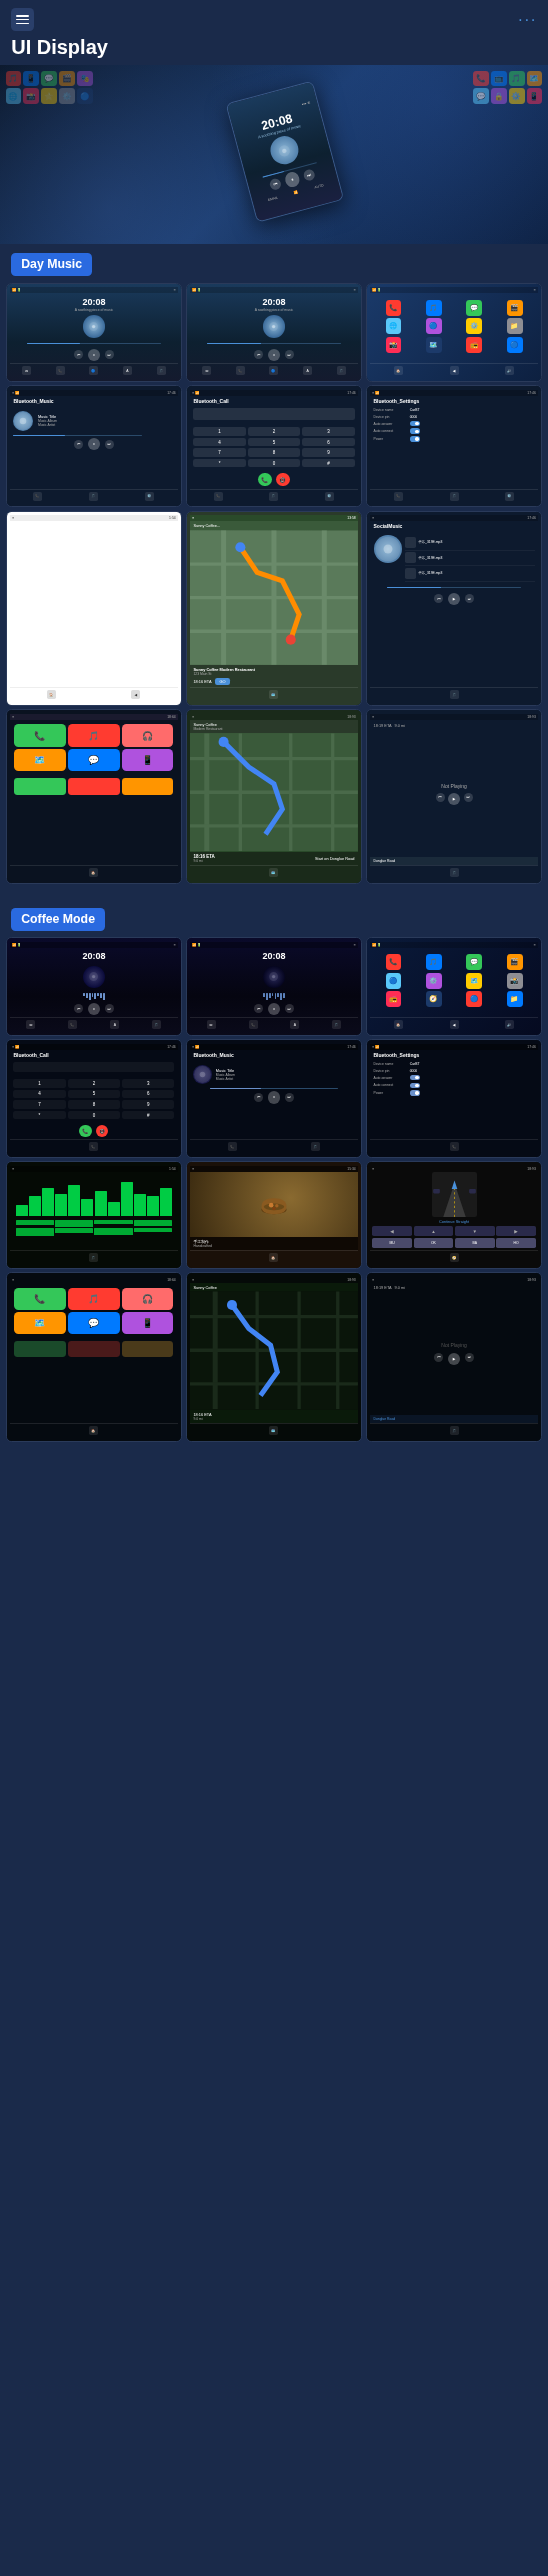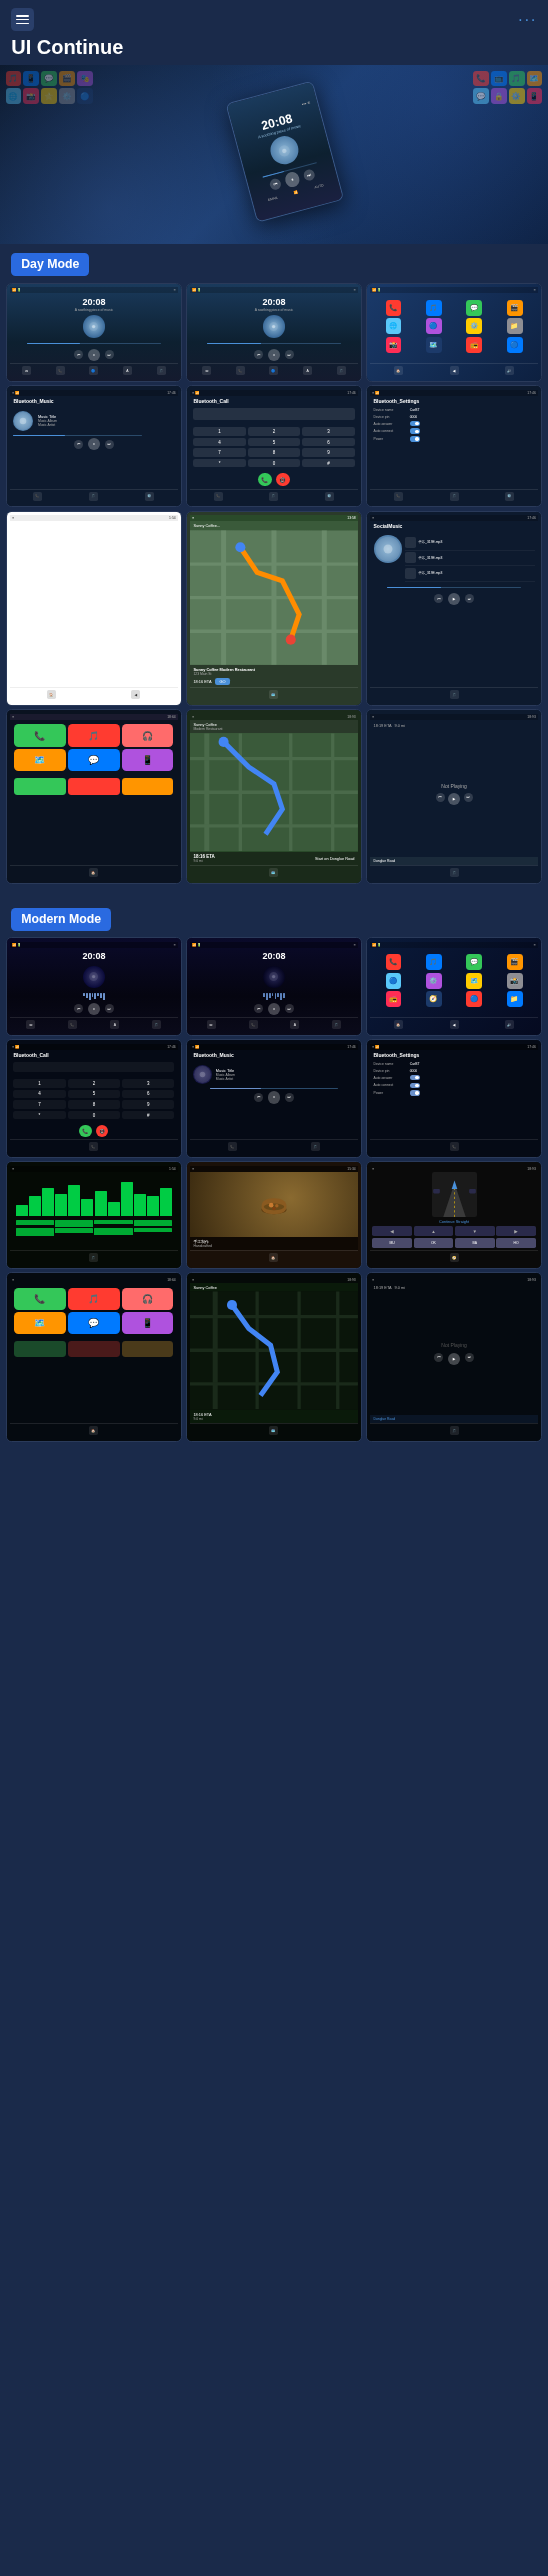--- a/index.html
+++ b/index.html
@@ -229,21 +229,21 @@
       <div class="hamburger-lines">
         <span></span>
         <span></span>
         <span></span>
       </div>
     </div>
   </div>
   <div class="dots-icon">···</div>
 </div>
 
-<div class="page-title">UI Continue</div>
+<div class="page-title">UI Display</div>
 
 
 <div class="hero-section">
   <div class="hero-bg"></div>
 
   <div style="position:absolute;top:5.6px;left:5.6px;display:grid;grid-template-columns:repeat(5,15.7px);gap:2.2px;opacity:0.4;">
     <div class="app-icon-sm app-red">🎵</div>
     <div class="app-icon-sm app-blue">📱</div>
     <div class="app-icon-sm app-green">💬</div>
     <div class="app-icon-sm app-orange">🎬</div>
@@ -288,21 +288,21 @@
       <div style="display:flex;justify-content:space-around;width:100%;margin-top:4.5px;padding:0 2.2px;">
         <div style="font-size:3.4px;color:#aaa;">EMAIL</div>
         <div style="font-size:3.4px;color:#aaa;">📶</div>
         <div style="font-size:3.4px;color:#aaa;">AUTO</div>
       </div>
     </div>
   </div>
 </div>
 
 
-<div class="mode-label">Day Mode</div>
+<div class="mode-label">Day Music</div>
 
 
 <div class="screenshots-section">
 
   <div class="screens-row">
 
     <div class="screen-card">
       <div class="sim-screen sim-music-day">
         <div class="sim-statusbar">
           <span>📶 🔋</span>
@@ -703,21 +703,21 @@
         <div class="sim-bottom-bar">
           <div class="sim-nav-icon">🎵</div>
         </div>
       </div>
     </div>
 
   </div>
 </div>
 
 
-<div class="mode-label">Modern Mode</div>
+<div class="mode-label">Coffee Mode</div>
 
 
 <div class="screenshots-section">
 
   <div class="screens-row">
 
     <div class="screen-card">
       <div class="sim-screen sim-music-night">
         <div class="sim-statusbar" style="background:rgba(0,0,0,0.3);">
           <span>📶 🔋</span>

